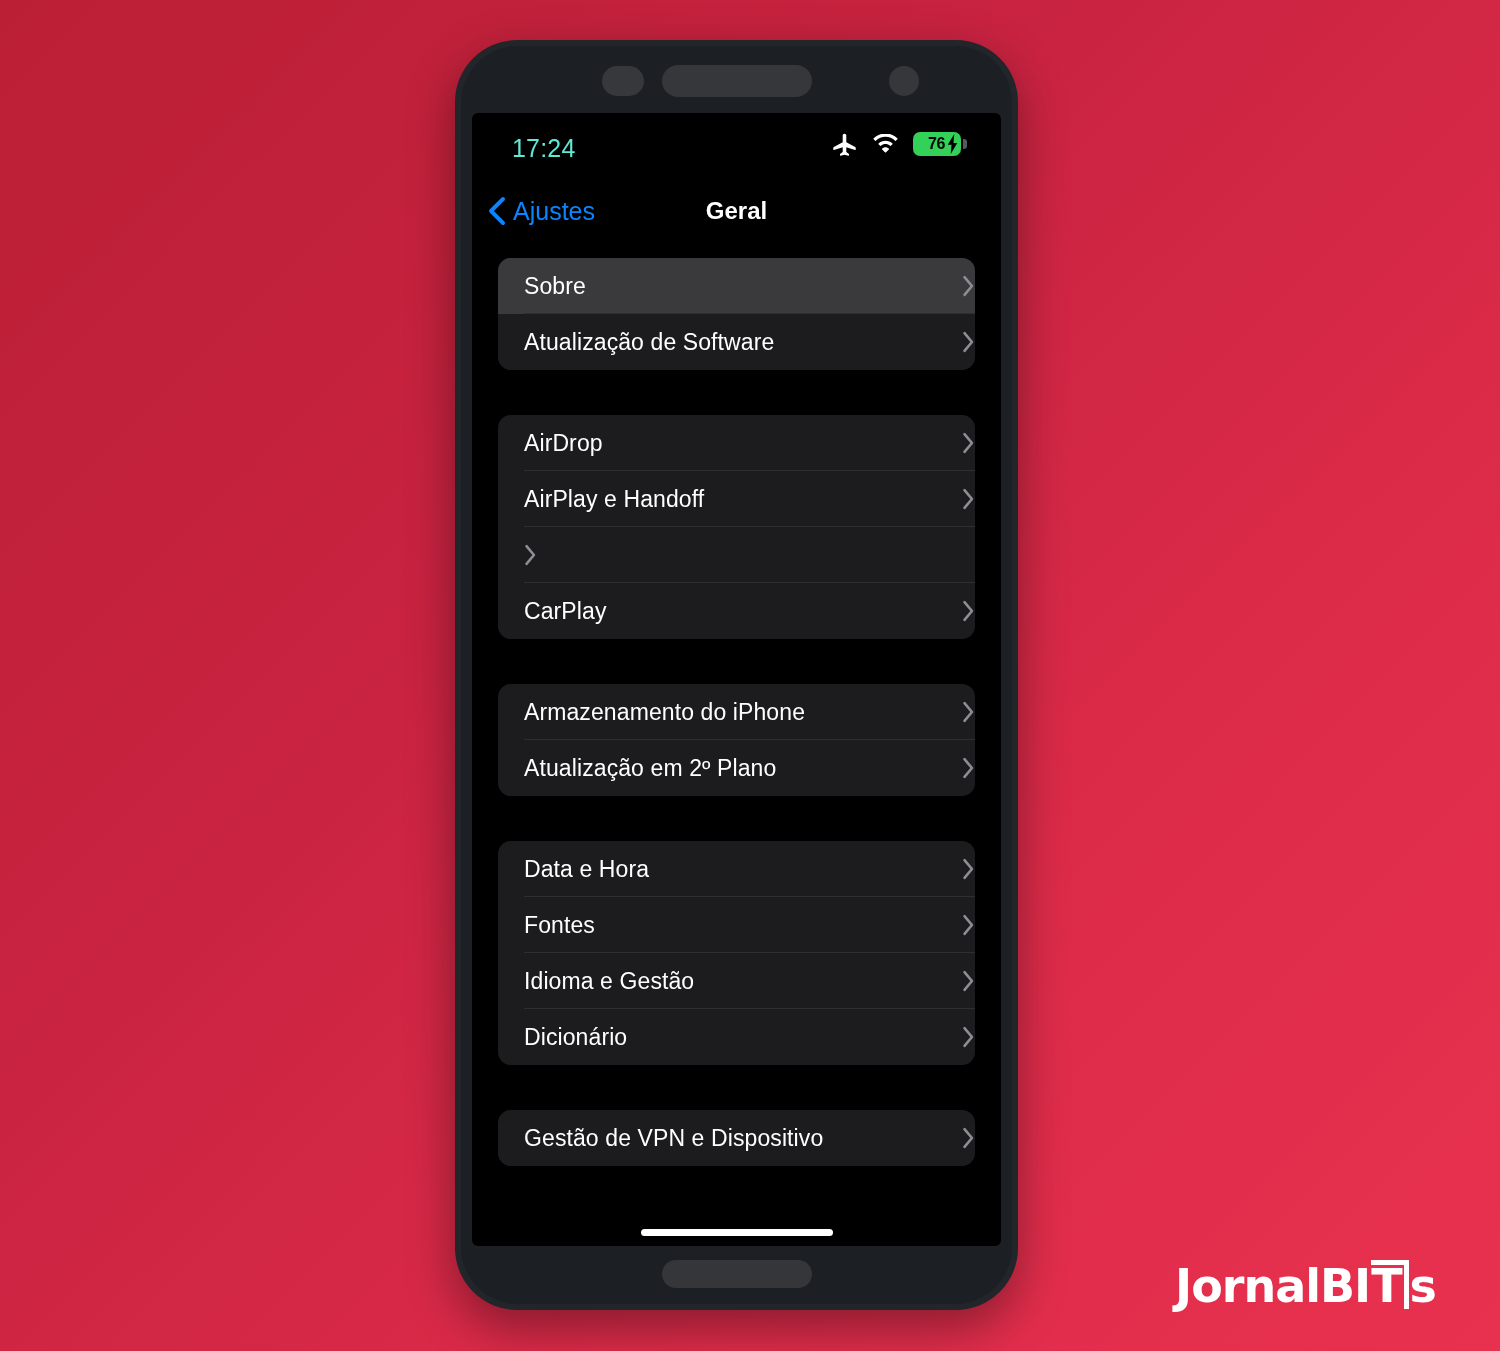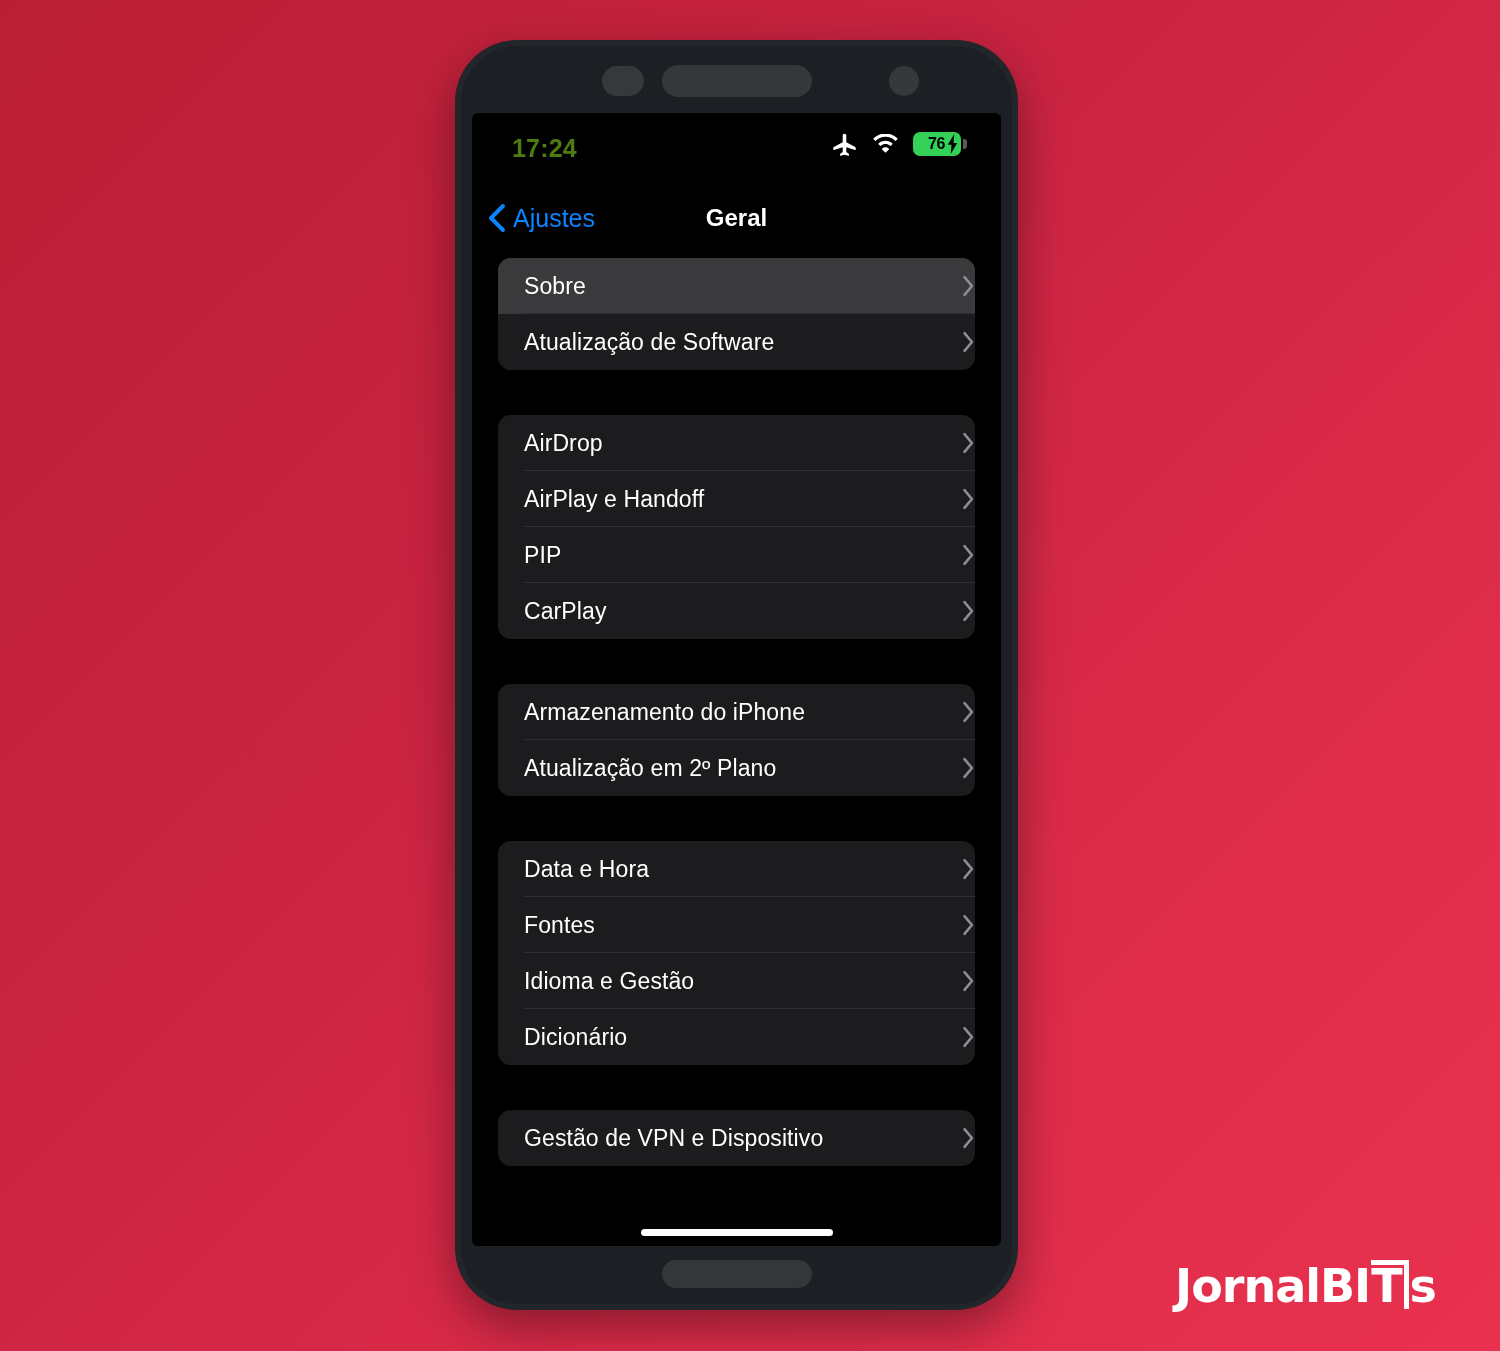--- a/index.html
+++ b/index.html
@@ -62,21 +62,21 @@
     overflow:hidden;
   }
 
   
   #status-bar{
     position:absolute; top:0; left:0; right:0; height:62px;
     display:flex; align-items:center; justify-content:space-between;
     padding:0 40px 0 40px;
   }
   #status-time{
-    color:#4d7c0f; font-size:25px; font-weight:bold;
+    color:#5eead4; font-size:25px; font-weight:normal;
     letter-spacing:.2px;
     margin-top:8px;
   }
   #status-right{ display:flex; align-items:center; gap:14px; }
   .sb-ico{ display:block; }
   #battery{
     display:flex; align-items:center;
   }
   #battery-shell{
     position:relative;
@@ -98,21 +98,21 @@
     letter-spacing:-.3px; line-height:1;
     padding-right:1px;
   }
   #battery-bolt{
     position:absolute; right:2px; top:2px;
     width:13px; height:20px;
   }
 
   
   #nav-bar{
-    position:absolute; top:76px; left:0; right:0; height:58px;
+    position:absolute; top:69px; left:0; right:0; height:58px;
   }
   #back-button{
     position:absolute; left:16px; top:0; height:58px;
     display:flex; align-items:center; gap:7px;
     cursor:pointer;
   }
   #back-chevron{ display:block; }
   #back-label{
     color:#0a84ff; font-size:25px; letter-spacing:0px;
   }
@@ -261,21 +261,20 @@
               <div class="sep"></div>
             </div>
             <div class="row">
               <span class="row-label">AirPlay e Handoff</span>
               <svg class="row-chevron" width="13" height="22" viewBox="0 0 9 16" fill="none" stroke="#8d8d92" stroke-width="1.9" stroke-linecap="round" stroke-linejoin="round">
                 <polyline points="1.6,1.6 7,8 1.6,14.4"></polyline>
               </svg>
               <div class="sep"></div>
             </div>
             <div class="row">
-              <span class="row-label">PIP</span>
               <svg class="row-chevron" width="13" height="22" viewBox="0 0 9 16" fill="none" stroke="#8d8d92" stroke-width="1.9" stroke-linecap="round" stroke-linejoin="round">
                 <polyline points="1.6,1.6 7,8 1.6,14.4"></polyline>
               </svg>
               <div class="sep"></div>
             </div>
             <div class="row">
               <span class="row-label">CarPlay</span>
               <svg class="row-chevron" width="13" height="22" viewBox="0 0 9 16" fill="none" stroke="#8d8d92" stroke-width="1.9" stroke-linecap="round" stroke-linejoin="round">
                 <polyline points="1.6,1.6 7,8 1.6,14.4"></polyline>
               </svg>

